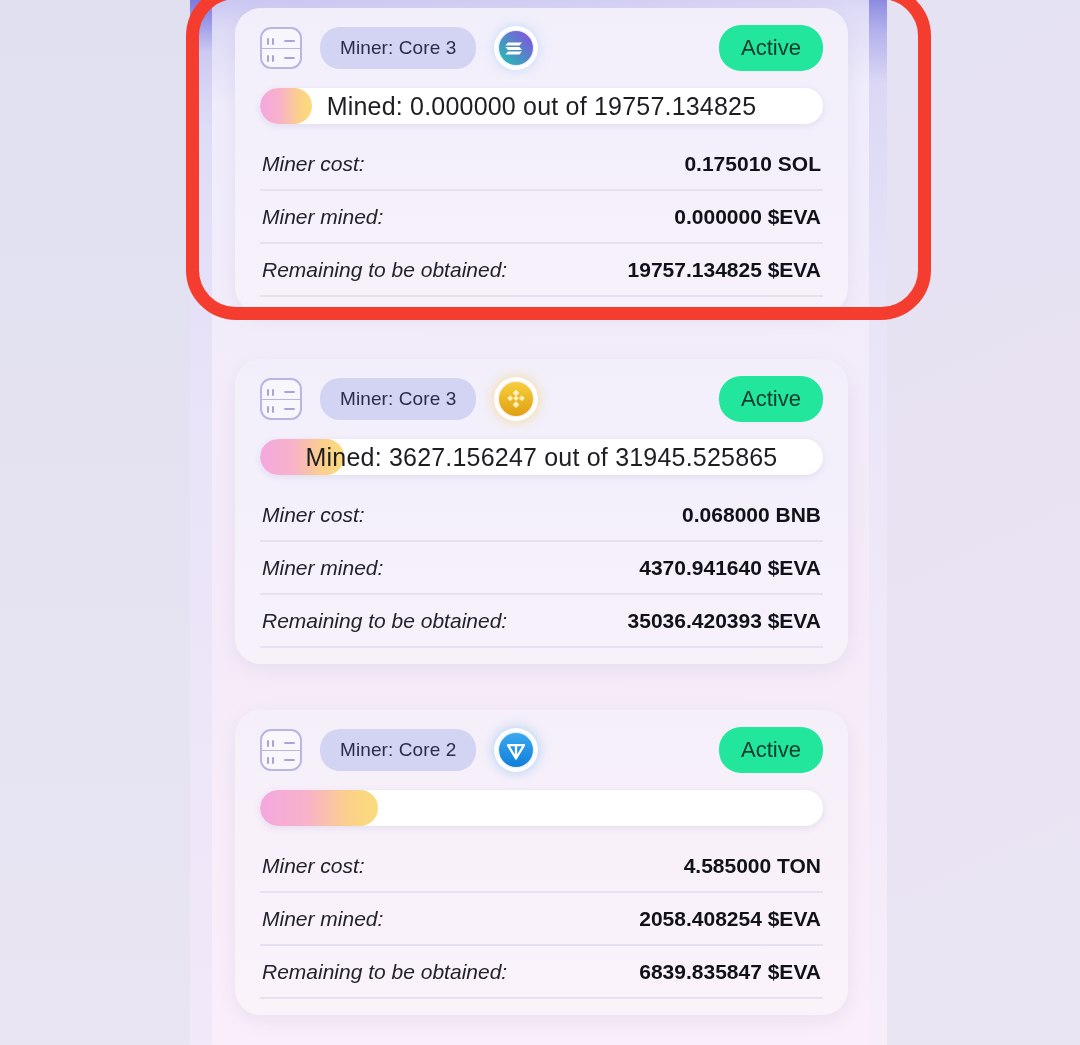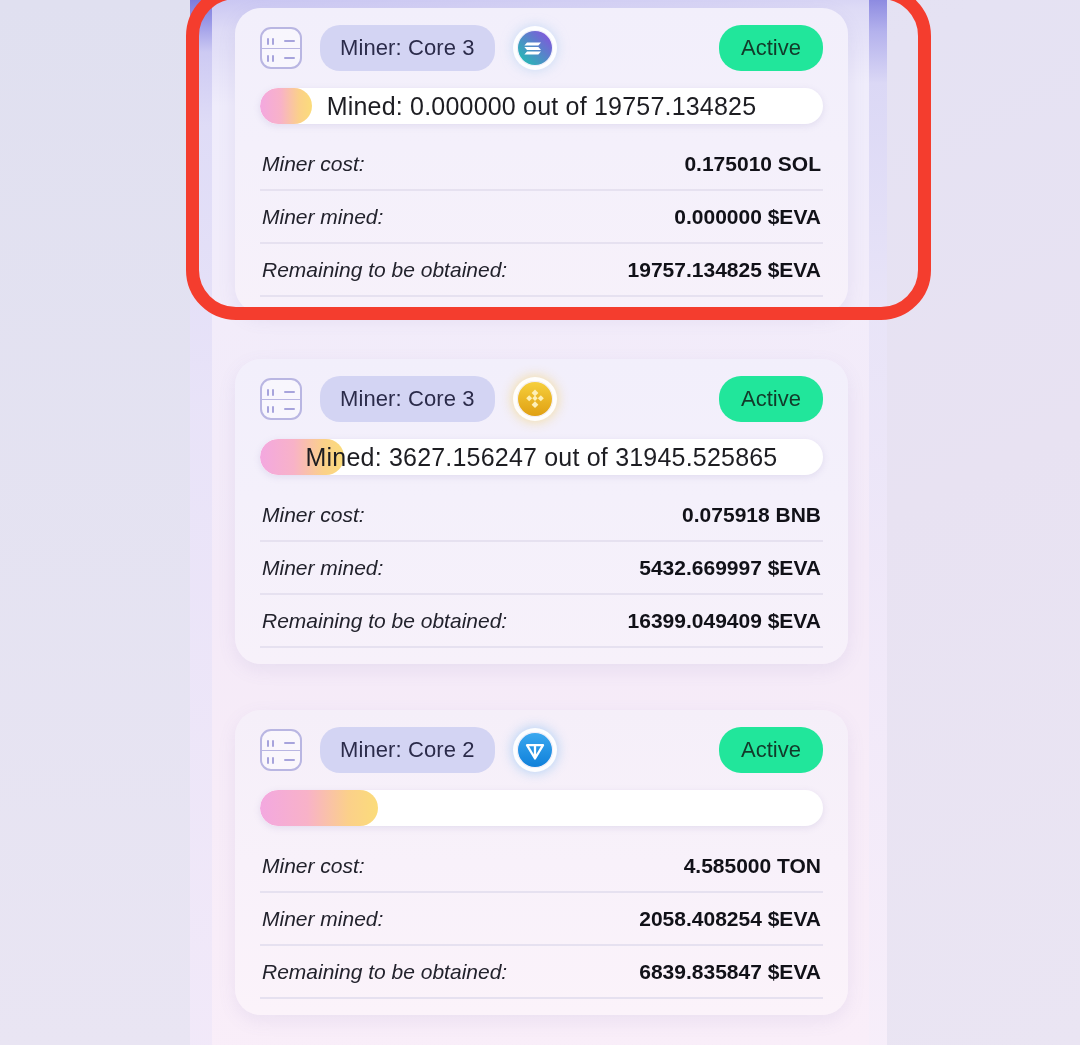--- a/index.html
+++ b/index.html
@@ -42,21 +42,21 @@
 
   .server-icon{width:42px;height:42px;flex:0 0 42px;border:2px solid #b9b6e2;border-radius:11px;
     position:relative;background:rgba(255,255,255,.45);box-sizing:border-box;}
   .server-icon .bar{position:absolute;left:0;right:0;height:1px;background:#b9b6e2;top:50%;}
   .server-icon .row{position:absolute;left:5px;right:5px;height:12px;display:flex;align-items:center;gap:3px;}
   .server-icon .row.r1{top:6px;}
   .server-icon .row.r2{top:23px;}
   .server-icon .d{width:2px;height:7px;background:#a7a4dc;border-radius:1px;}
   .server-icon .dash{margin-left:auto;width:11px;height:2px;background:#a7a4dc;border-radius:1px;}
 
-  .core-pill{margin-left:18px;background:#d3d4f3;color:#2b2b4a;font-size:22px;
+  .core-pill{margin-left:18px;background:#d3d4f3;color:#2b2b4a;font-size:19px;
     padding:10px 20px;border-radius:20px;letter-spacing:.1px;white-space:nowrap;}
 
   .chain-icon{margin-left:22px;width:36px;height:36px;border-radius:50%;position:relative;
     display:flex;align-items:center;justify-content:center;}
   .chain-icon svg{display:block;}
   .halo-sol{box-shadow:0 0 0 4px rgba(255,255,255,.95),0 0 12px 4px rgba(160,200,240,.55);}
   .halo-bnb{box-shadow:0 0 0 4px rgba(255,255,255,.95),0 0 12px 5px rgba(245,200,60,.45);}
   .halo-ton{box-shadow:0 0 0 4px rgba(255,255,255,.95),0 0 12px 5px rgba(100,175,240,.45);}
 
   .status-badge{margin-left:auto;background:#21e69b;color:#123a2a;font-size:22px;
@@ -185,29 +185,29 @@
       </div>
 
       <div class="progress">
         <span class="fill" style="width:15%"></span>
         <span class="ptext">Mined: 3627.156247 out of 31945.525865</span>
       </div>
 
       <div class="rows">
         <div class="drow">
           <span class="k">Miner cost:</span>
-          <span class="v">0.075918 BNB</span>
+          <span class="v">0.068000 BNB</span>
         </div>
         <div class="drow">
           <span class="k">Miner mined:</span>
-          <span class="v">5432.669997 $EVA</span>
+          <span class="v">4370.941640 $EVA</span>
         </div>
         <div class="drow">
           <span class="k">Remaining to be obtained:</span>
-          <span class="v">16399.049409 $EVA</span>
+          <span class="v">35036.420393 $EVA</span>
         </div>
       </div>
     </div>
 
     <div class="card tinted">
       <div class="card-head">
         <span class="server-icon">
           <span class="bar"></span>
           <span class="row r1">
               <span class="d"></span>

